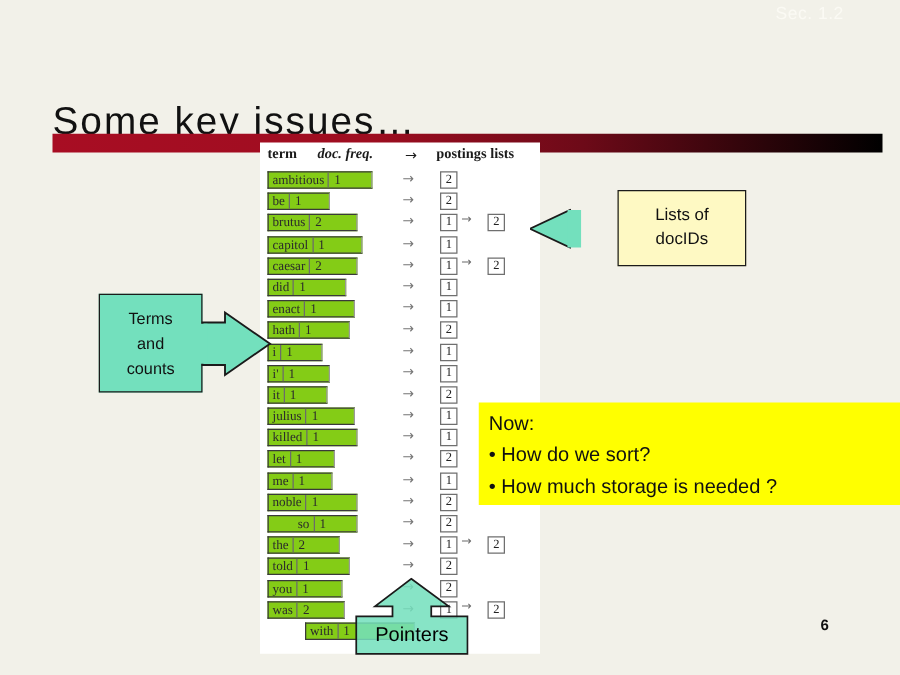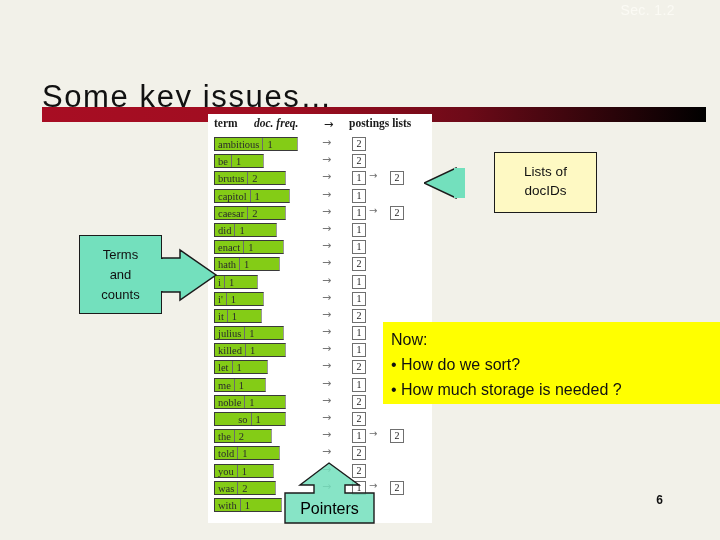--- a/index.html
+++ b/index.html
@@ -376,21 +376,21 @@
           <span class="post p1">2</span>
         </div>
         <div class="row">
           <div class="termbox" style="width: 62px;"><span class="t">was</span><span class="d">2</span></div>
           <span class="arrow">→</span>
           <span class="post p1">1</span>
           <span class="parrow">→</span>
           <span class="post p2">2</span>
         </div>
         <div class="row">
-          <div class="termbox" style="width: 68px;"><span class="t">with</span><span class="d">1</span></div>
+          <div class="termbox" style="width: 88px; margin-left: 30px;"><span class="t">with</span><span class="d">1</span></div>
         </div>
       </div>
   </div>
 
   <svg class="lists-tail" viewBox="0 0 41 32">
     <polygon points="0,16 32,1 32,31" fill="#73e0bd" stroke="#1b1b1b" stroke-width="1.5"></polygon>
     <rect x="30" y="1" width="11" height="30" fill="#73e0bd" stroke="none"></rect>
   </svg>
   <div class="callout-lists">
     <div class="lbl callout-text">

